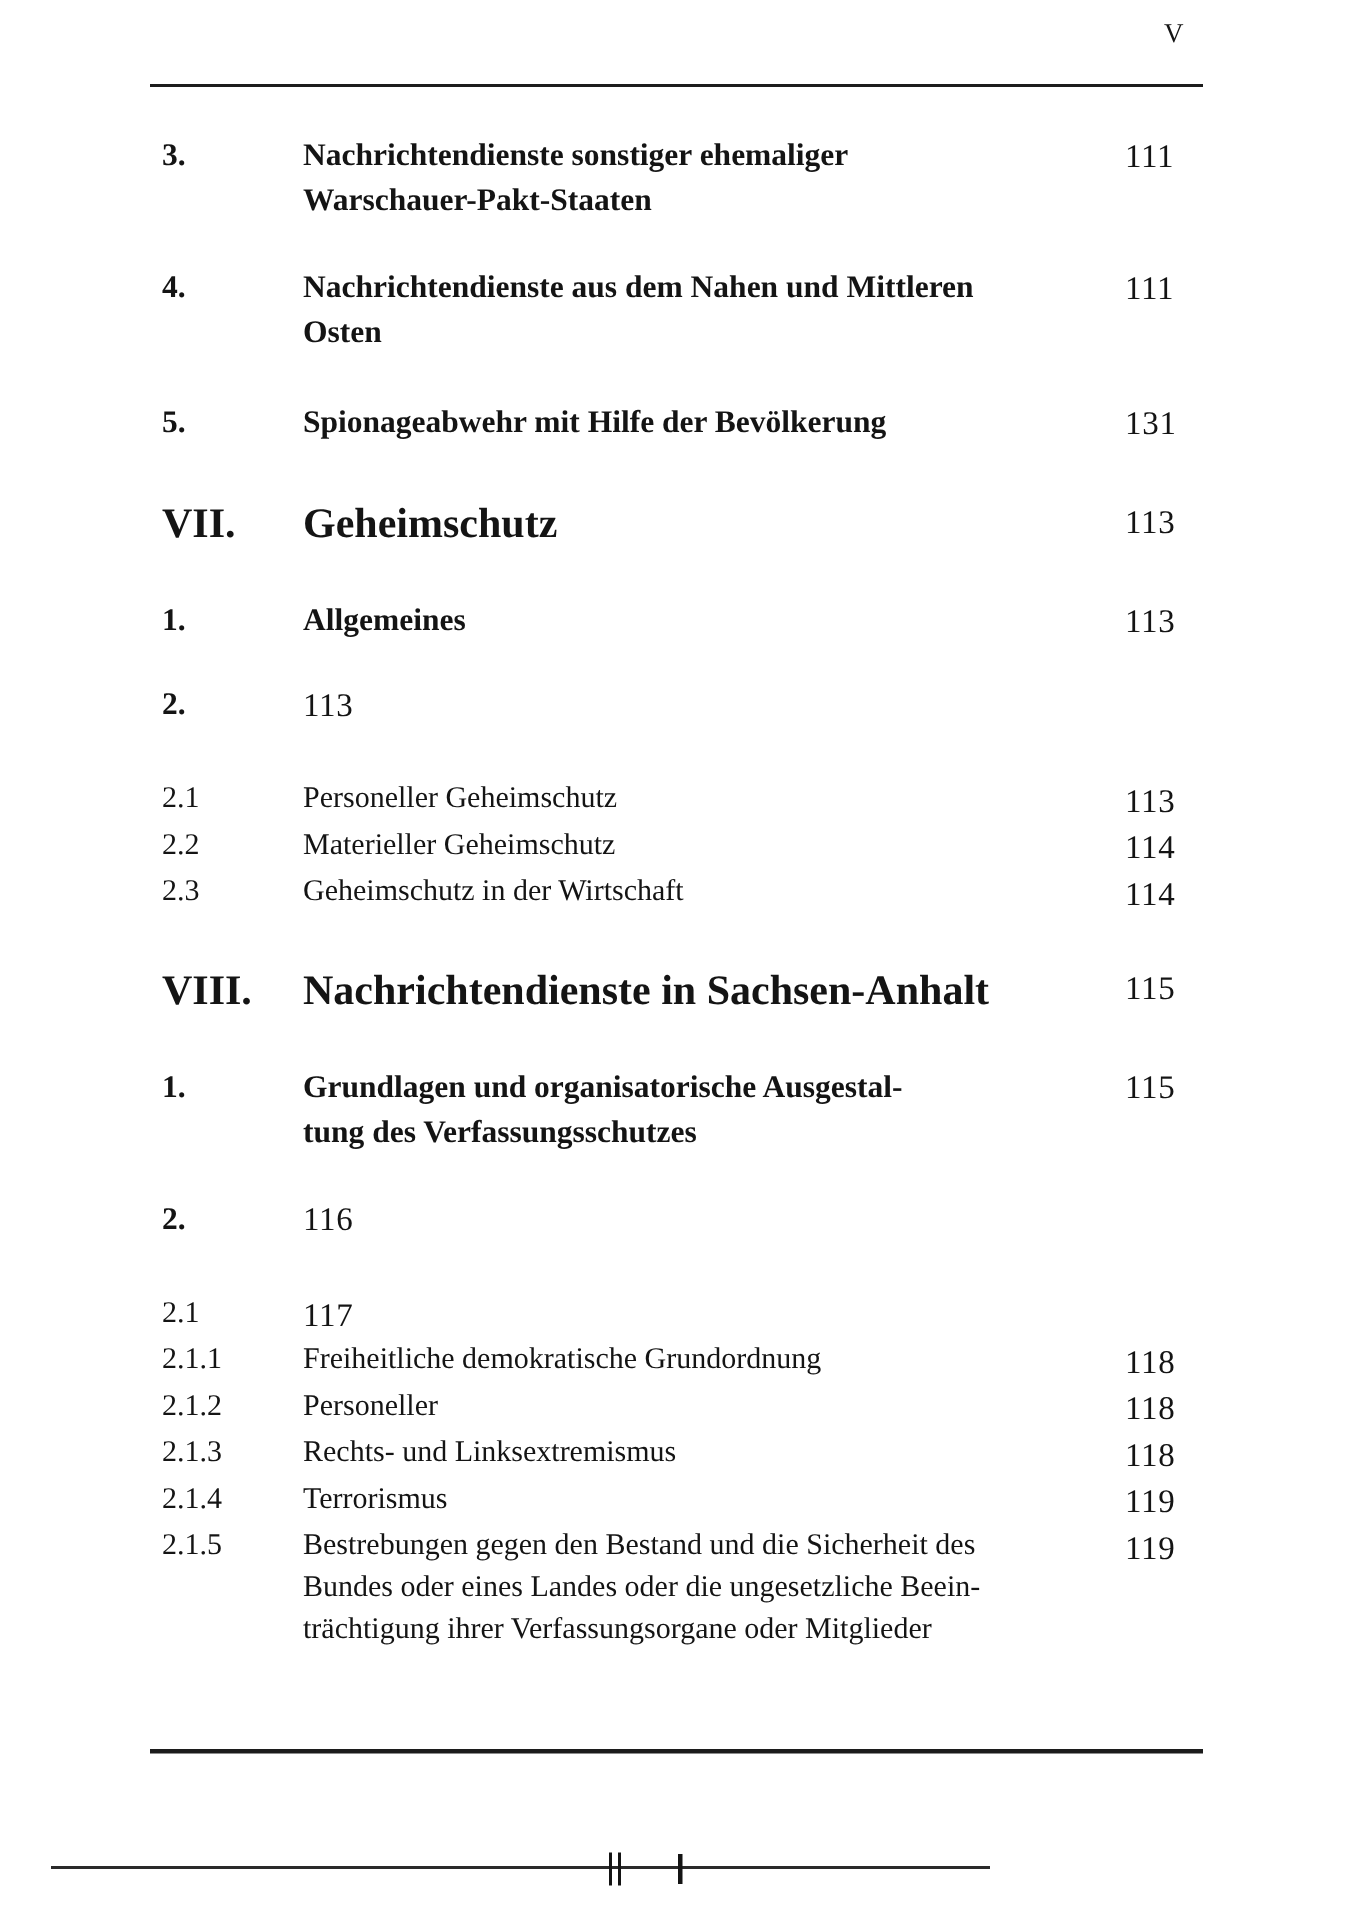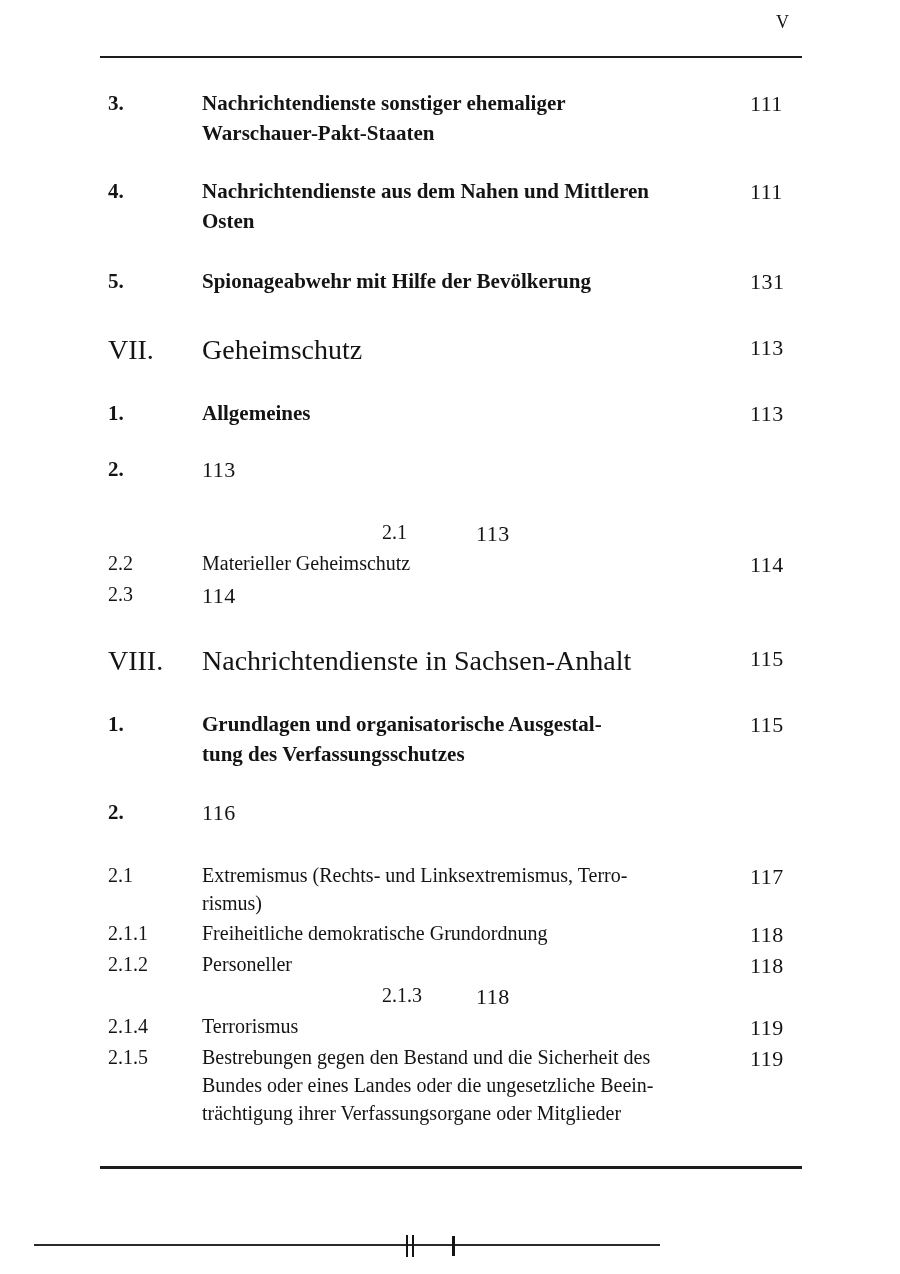--- a/index.html
+++ b/index.html
@@ -40,24 +40,24 @@
   .pg {
     flex: none;
     width: 52px;
     font-size: 22px;
     font-weight: normal;
     text-align: left;
     padding-top: 3px;
     letter-spacing: 0.5px;
   }
   .bold .num, .bold .title { font-weight: 700; font-size: 21px; line-height: 30px; }
-  .heading .num, .heading .title { font-weight: 400; font-size: 28px; line-height: 36px; }
+  .heading .num, .heading .title { font-weight: 700; font-size: 28px; line-height: 36px; }
   .sub .num, .sub .title { font-weight: 400; font-size: 20px; line-height: 28px; }
   .mb0 { margin-bottom: 0; }
-  .mb2 { margin-bottom: 2px; justify-content: center; }
+  .mb2 { margin-bottom: 2px; }
   .mb26 { margin-bottom: 26px; }
   .mb28 { margin-bottom: 28px; }
   .mb30 { margin-bottom: 30px; }
   .mb34 { margin-bottom: 34px; }
   .mb36 { margin-bottom: 36px; }
   .bottom-rule {
     position: absolute;
     top: 1166px;
     left: 100px;
     width: 702px;
@@ -120,31 +120,33 @@
       <span class="pg">113</span>
     </div>
 
     <div class="row bold mb34">
       <span class="num">2.</span>
       <span class="pg">113</span>
     </div>
 
     <div class="row sub mb2">
       <span class="num">2.1</span>
+      <span class="title">Personeller Geheimschutz</span>
       <span class="pg">113</span>
     </div>
 
     <div class="row sub mb2">
       <span class="num">2.2</span>
       <span class="title">Materieller Geheimschutz</span>
       <span class="pg">114</span>
     </div>
 
     <div class="row sub mb34">
       <span class="num">2.3</span>
+      <span class="title">Geheimschutz in der Wirtschaft</span>
       <span class="pg">114</span>
     </div>
 
     <div class="row heading mb30">
       <span class="num">VIII.</span>
       <span class="title">Nachrichtendienste in Sachsen-Anhalt</span>
       <span class="pg">115</span>
     </div>
 
     <div class="row bold mb28">
@@ -154,39 +156,38 @@
       <span class="pg">115</span>
     </div>
 
     <div class="row bold mb34">
       <span class="num">2.</span>
       <span class="pg">116</span>
     </div>
 
     <div class="row sub mb2">
       <span class="num">2.1</span>
-      <span class="title">Extremismus (Rechts- und Linksextremismus, Terro-
-rismus)</span>
       <span class="pg">117</span>
     </div>
 
     <div class="row sub mb2">
       <span class="num">2.1.1</span>
       <span class="title">Freiheitliche demokratische Grundordnung</span>
       <span class="pg">118</span>
     </div>
 
     <div class="row sub mb2">
       <span class="num">2.1.2</span>
       <span class="title">Personeller</span>
       <span class="pg">118</span>
     </div>
 
     <div class="row sub mb2">
       <span class="num">2.1.3</span>
+      <span class="title">Rechts- und Linksextremismus</span>
       <span class="pg">118</span>
     </div>
 
     <div class="row sub mb2">
       <span class="num">2.1.4</span>
       <span class="title">Terrorismus</span>
       <span class="pg">119</span>
     </div>
 
     <div class="row sub mb0">

